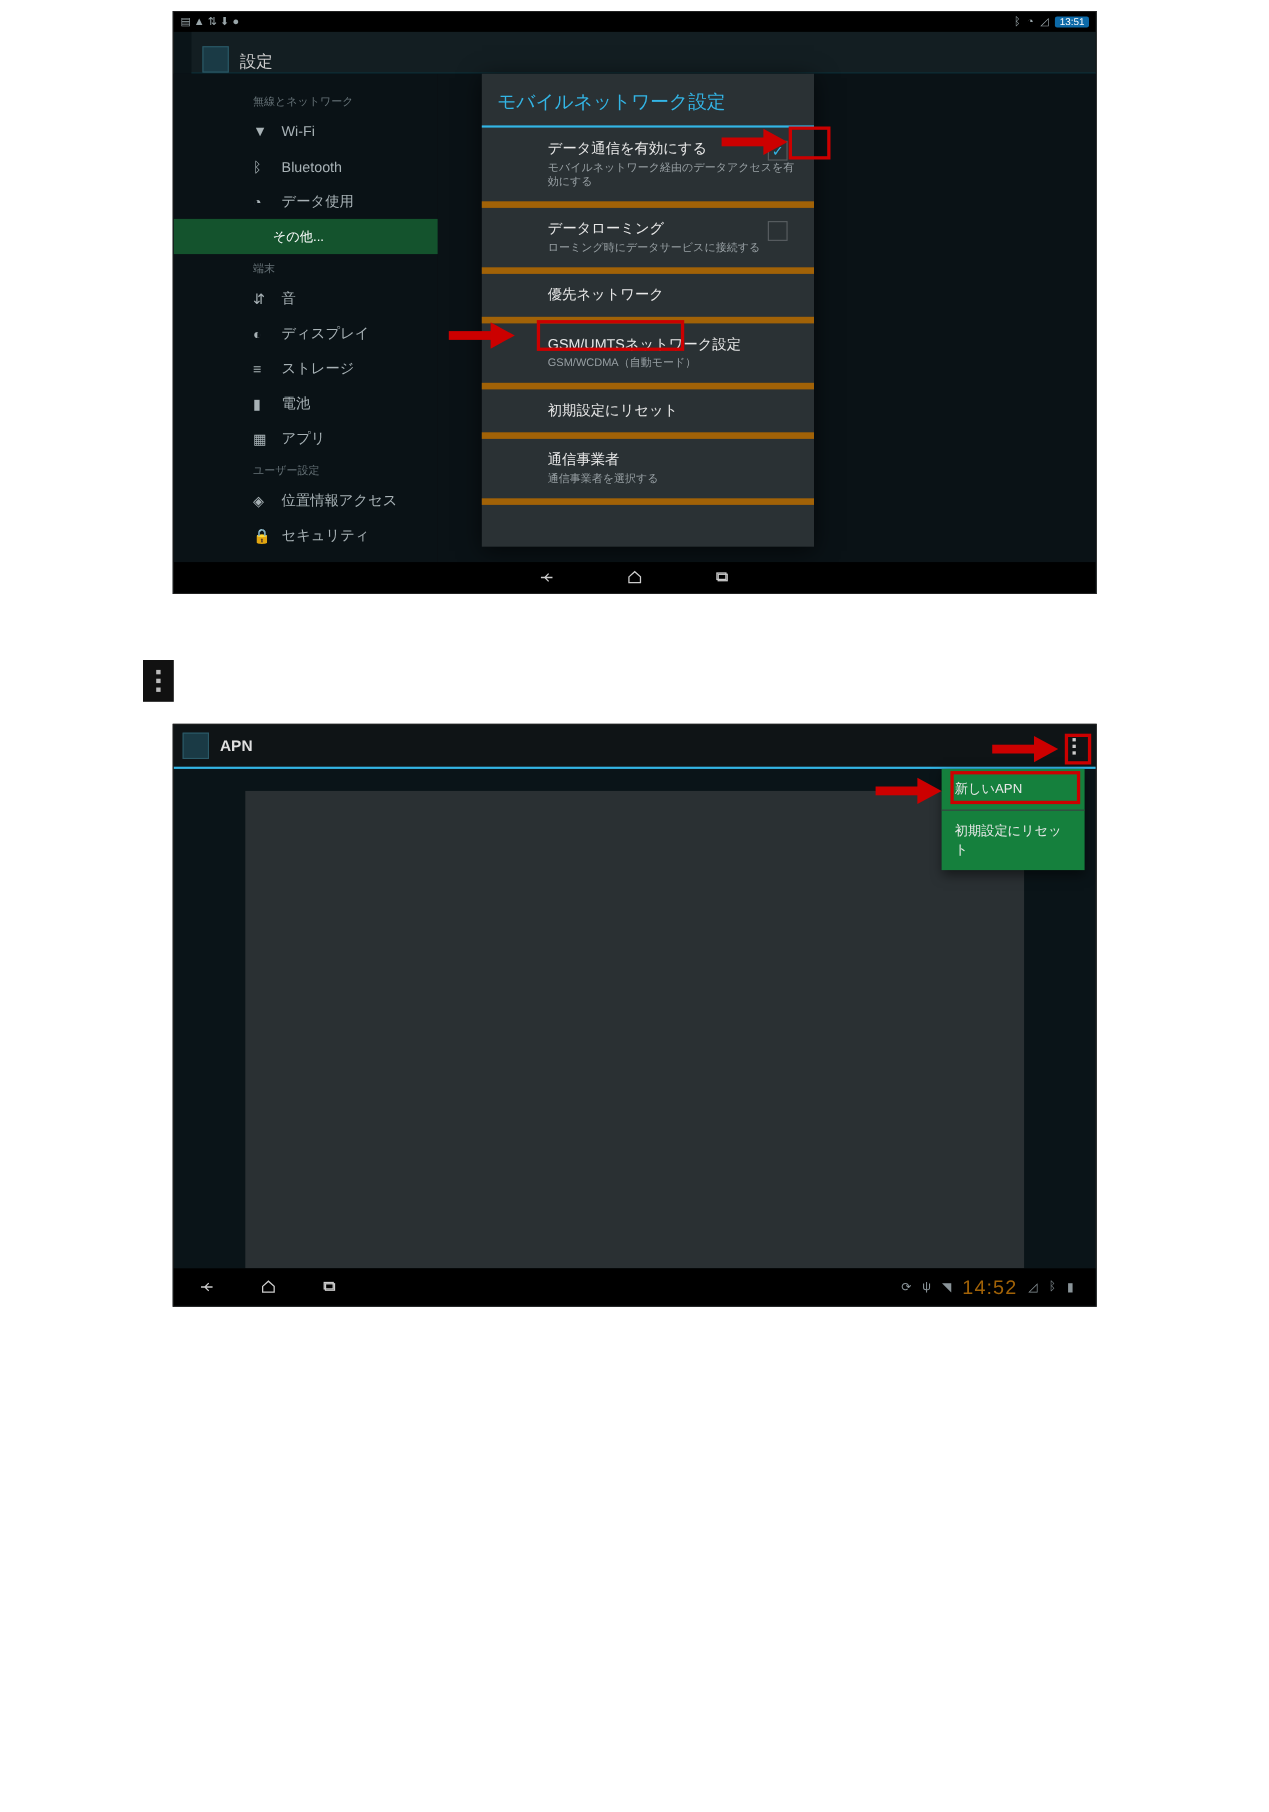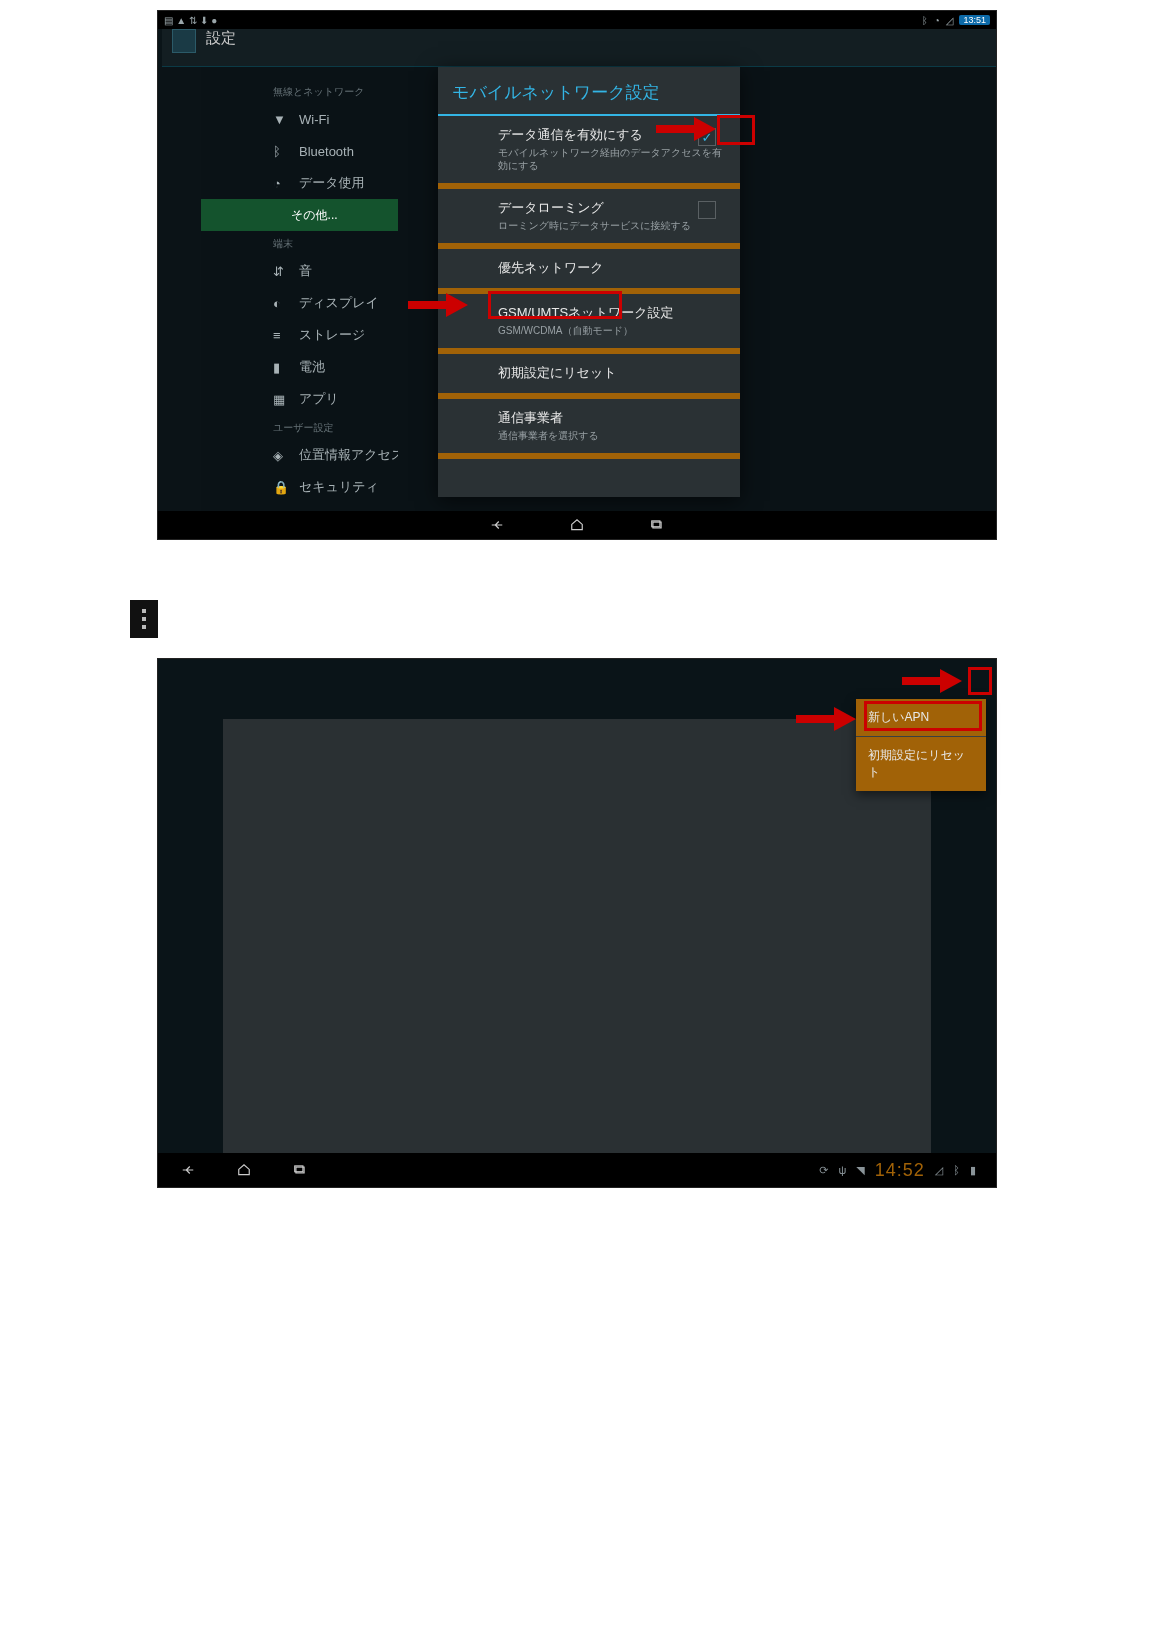--- a/index.html
+++ b/index.html
@@ -22,39 +22,38 @@
   .statusbar {
     position: absolute; top: 0; left: 0; right: 0; height: 18px;
     background: #000;
     font-size: 10px; color: #9aa6aa;
     display: flex; align-items: center; justify-content: space-between;
     padding: 0 6px;
   }
   .statusbar .right { display: flex; gap: 6px; align-items: center; }
   .time-pill { background: #0d6aa8; color: #fff; padding: 0 4px; border-radius: 2px; font-size: 9px; }
   .appbar {
-    position: absolute; top: 18px; left: 4px; right: 0; height: 38px;
+    position: absolute; top: 18px; left: 16px; right: 0; height: 38px;
     background: #131e22;
-    display: flex; align-items: flex-start; gap: 10px; padding: 0 10px;
+    display: flex; align-items: flex-end; gap: 10px; padding: 0 10px;
     border-bottom: 1px solid #0b3a46;
     color: #ccc; font-size: 15px;
   }
   .app-icon {
     width: 24px; height: 24px; background: #1a3a45; border: 1px solid #2b5a68;
     display: inline-block;
   }
   .content-area {
     position: absolute; top: 56px; left: 0; right: 0; bottom: 28px;
     background: #0b1317;
   }
   .sidebar {
     position: absolute; top: 0; left: 0; width: 240px; bottom: 0;
     background: #0a1216;
     padding-top: 12px;
-    margin-left: 43px;
   }
   .section-header {
     font-size: 10px; color: #667277; padding: 6px 18px 4px 72px;
   }
   .side-item {
     display: flex; align-items: center; gap: 12px;
     height: 32px; padding-left: 72px;
     font-size: 13px; color: #a8b2b6;
   }
   .side-item.indent { padding-left: 90px; font-size: 12px; }
@@ -133,21 +132,21 @@
     padding: 0 8px 0 8px;
   }
   .s2-bar-left { display: flex; align-items: center; gap: 10px; color: #e0e0e0; font-size: 14px; font-weight: bold; }
   .s2-menu {
     width: 24px; height: 28px; display: flex; align-items: center; justify-content: center;
   }
   .three-dots-sm { display: flex; flex-direction: column; gap: 3px; }
   .three-dots-sm span { width: 3px; height: 3px; background: #ccc; display: block; }
   .dropdown {
     position: absolute; top: 40px; right: 10px; width: 130px;
-    background: #a16207;
+    background: #15803d;
     box-shadow: 0 4px 10px rgba(0,0,0,.5);
   }
   .dropdown div {
     padding: 10px 12px; font-size: 12px; color: #e8e8e8;
     border-bottom: 1px solid #3a3f42;
   }
   .dropdown div:last-child { border-bottom: none; }
   .s2-body {
     position: absolute; top: 40px; bottom: 34px; left: 0; right: 0;
     background: #2a3033;
@@ -298,20 +297,33 @@
 
 <div class="menu-icon-block">
   <div class="three-dots">
     <span></span>
       <span></span>
       <span></span>
   </div>
 </div>
 
 <div class="screenshot s2">
+  <div class="s2-bar">
+    <div class="s2-bar-left">
+      <span class="app-icon"></span>
+      <span>APN</span>
+    </div>
+    <div class="s2-menu">
+      <div class="three-dots-sm">
+        <span></span>
+          <span></span>
+          <span></span>
+      </div>
+    </div>
+  </div>
 
   <div class="s2-body">
     <div class="s2-panel"></div>
   </div>
 
   <div class="dropdown">
     <div>新しいAPN</div>
     <div>初期設定にリセット</div>
   </div>
 

